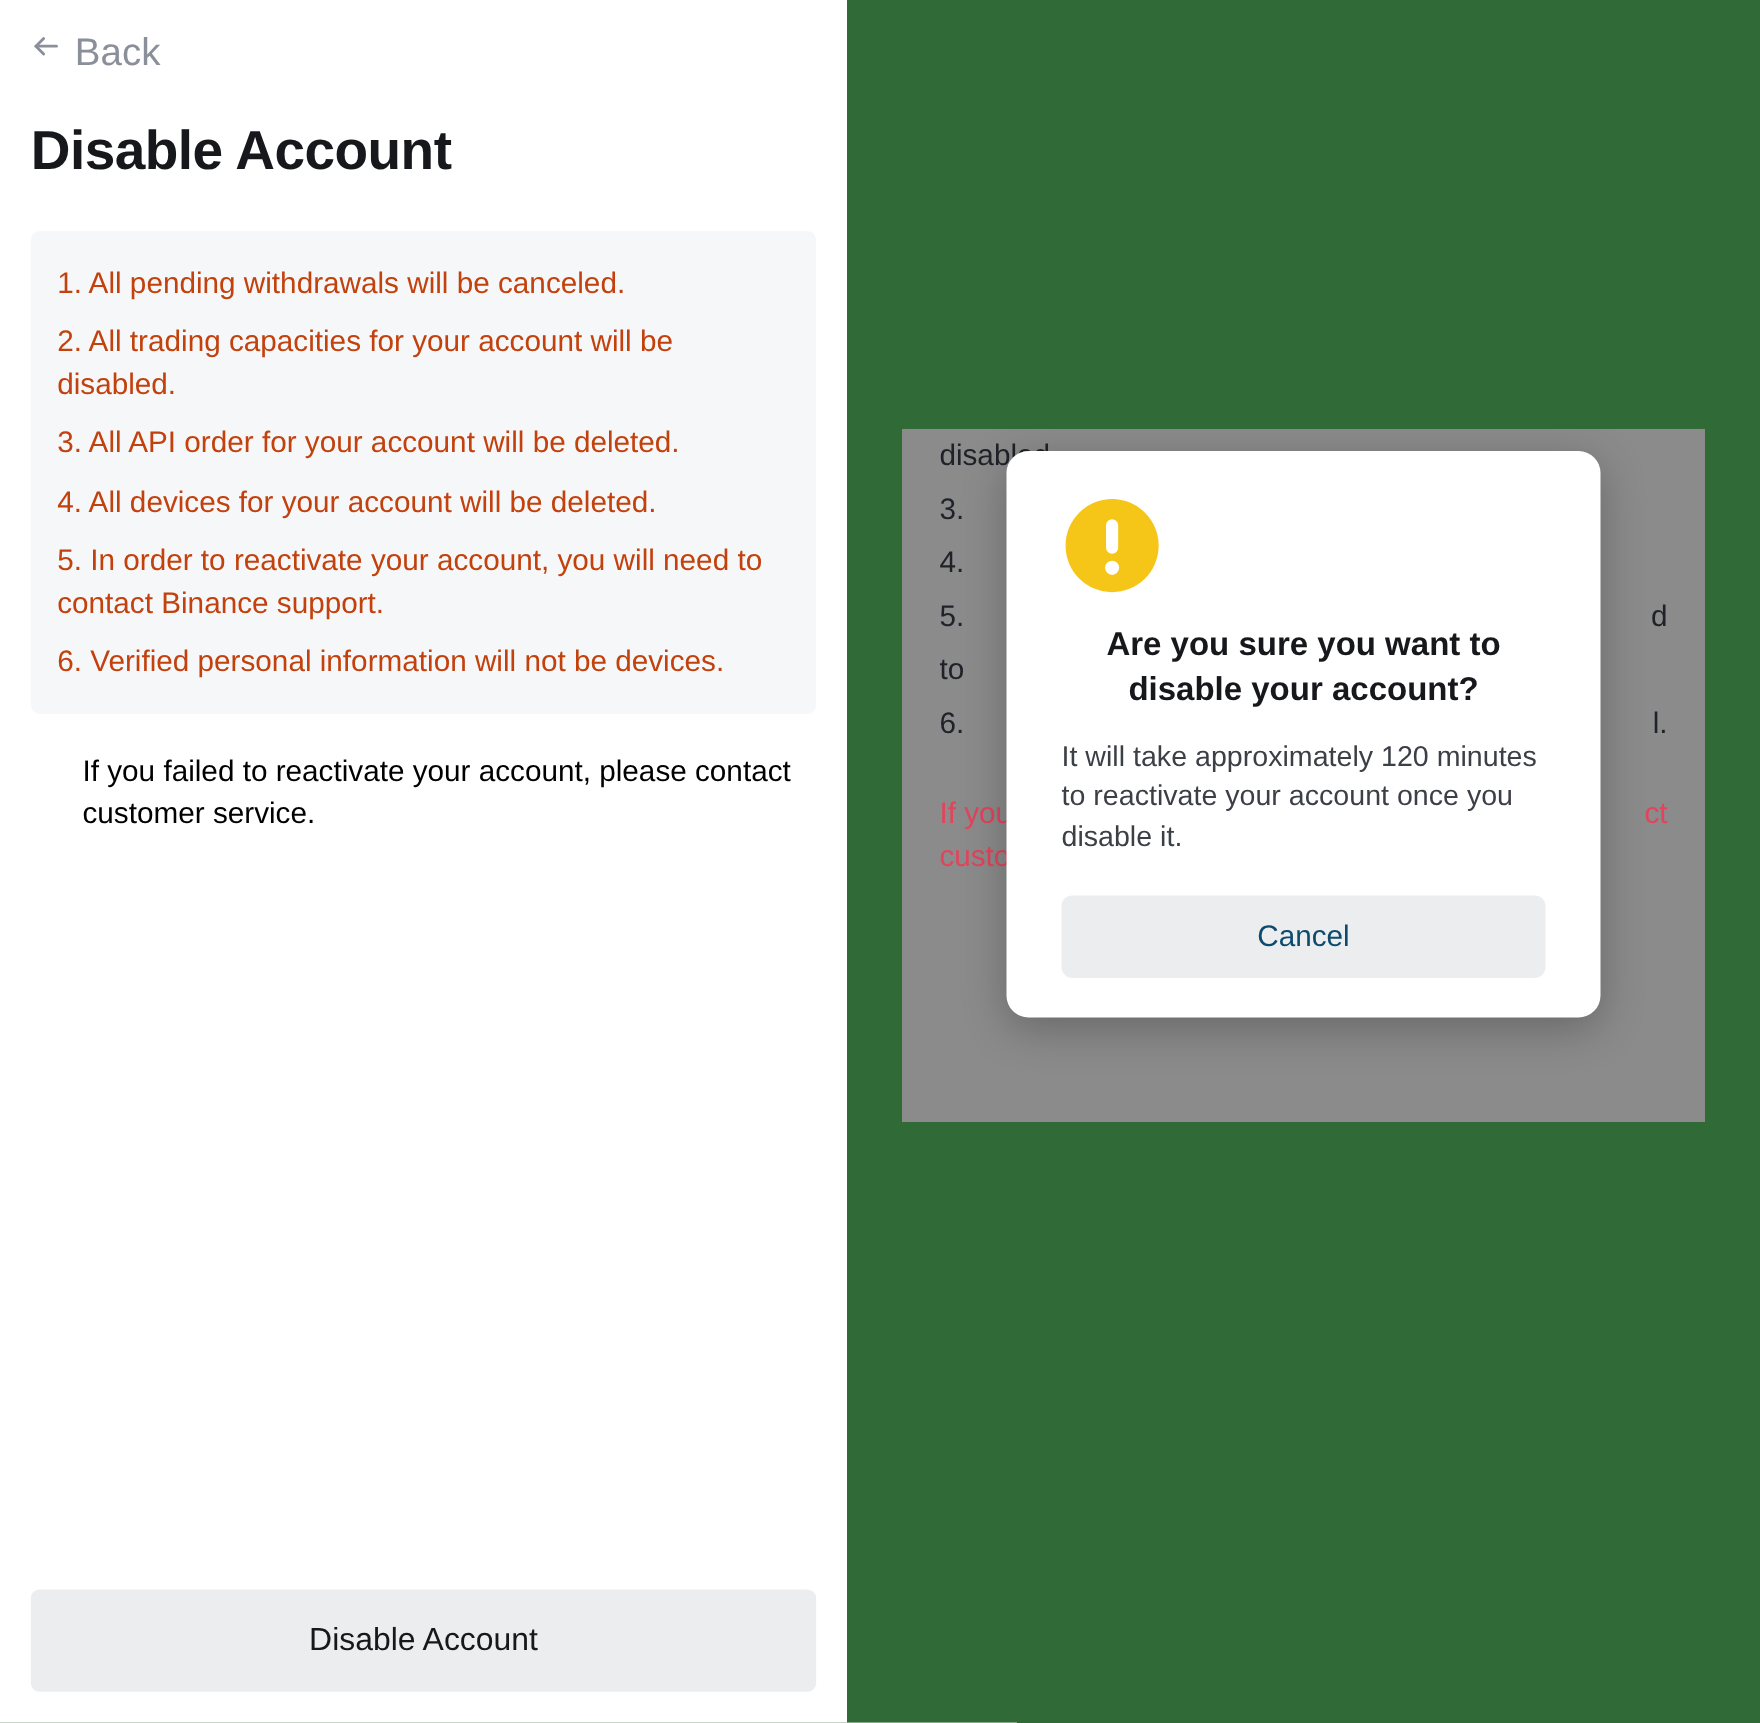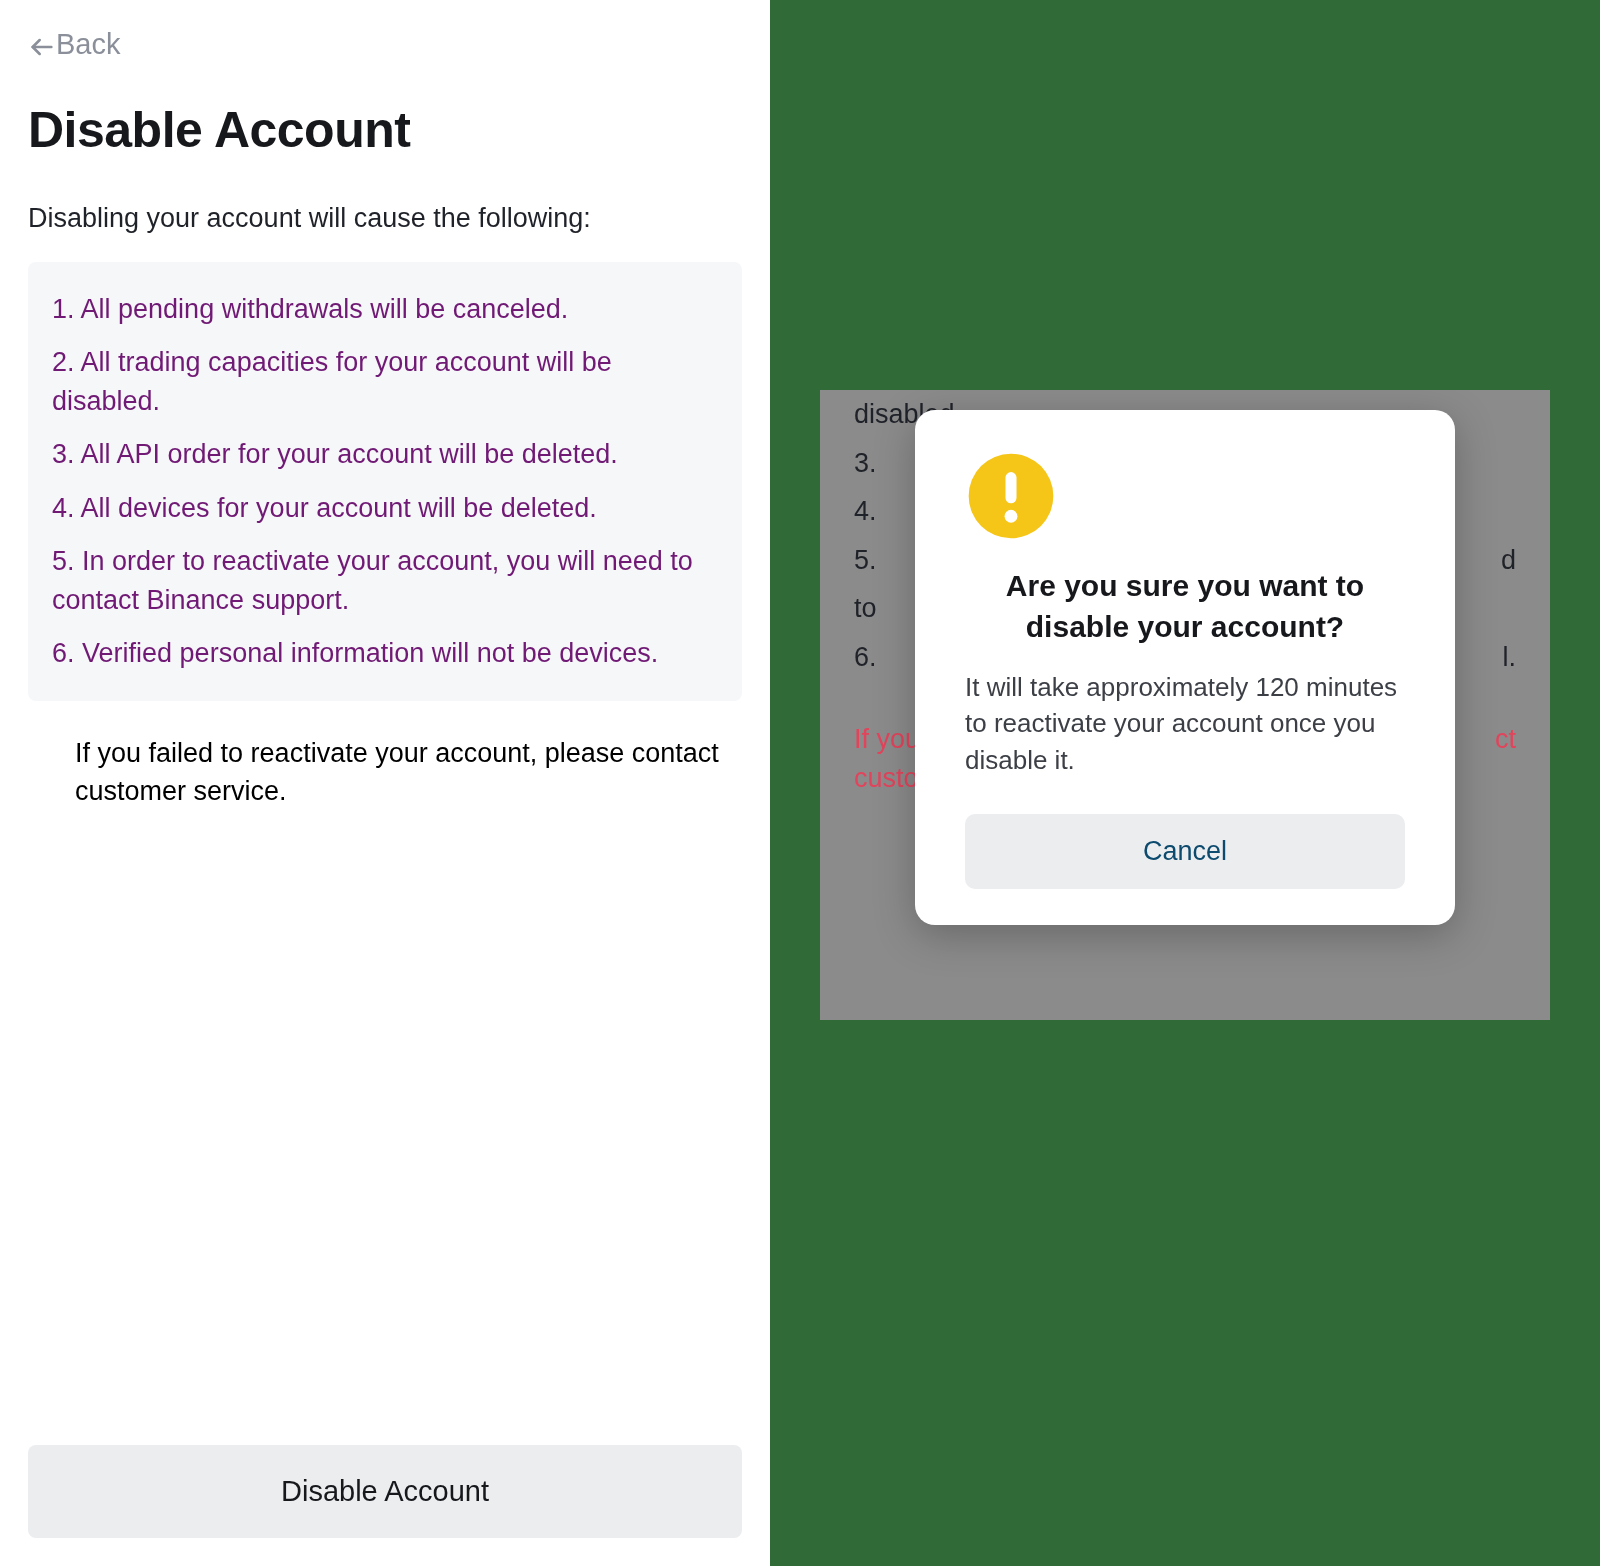--- a/index.html
+++ b/index.html
@@ -20,23 +20,24 @@
       position: relative;
     }
     .right-panel {
       flex: 1;
       height: 1566px;
       background: #2f6a37;
       position: relative;
     }
     .back-row {
       display: flex;
-      align-items: flex-end;
+      align-items: flex-start;
+      gap: 12px;
       color: #8a8f99;
-      font-size: 29px;
+      font-size: 35px;
       font-weight: 400;
       margin-bottom: 40px;
       cursor: pointer;
       width: fit-content;
     }
     .back-arrow svg { display: block; }
     .page-title {
       color: #17181c;
       font-size: 50px;
       font-weight: 700;
@@ -53,21 +54,21 @@
       border-radius: 8px;
       padding: 28px 24px;
       margin-bottom: 24px;
     }
     .consequence-box ol {
       list-style: none;
       counter-reset: item;
     }
     .consequence-box li {
       counter-increment: item;
-      color: #701a75;
+      color: #c2410c;
       font-size: 27px;
       line-height: 1.45;
       margin-bottom: 14px;
     }
     .consequence-box li:last-child { margin-bottom: 0; }
     .consequence-box li::before {
       content: counter(item) ". ";
     }
     .warning {
       color: #000000;
@@ -179,21 +180,20 @@
       <svg width="28" height="28" viewBox="0 0 24 24" fill="none" stroke="#8a8f99" stroke-width="2.2" stroke-linecap="round" stroke-linejoin="round">
         <line x1="20" y1="12" x2="4" y2="12"></line>
         <polyline points="10 18 4 12 10 6"></polyline>
       </svg>
     </span>
     <span>Back</span>
   </div>
 
   <h1 class="page-title">Disable Account</h1>
 
-  <p class="intro">Disabling your account will cause the following:</p>
 
   <div class="consequence-box">
     <ol>
       <li>All pending withdrawals will be canceled.</li>
       <li>All trading capacities for your account will be disabled.</li>
       <li>All API order for your account will be deleted.</li>
       <li>All devices for your account will be deleted.</li>
       <li>In order to reactivate your account, you will need to contact Binance support.</li>
       <li>Verified personal information will not be devices.</li>
     </ol>

